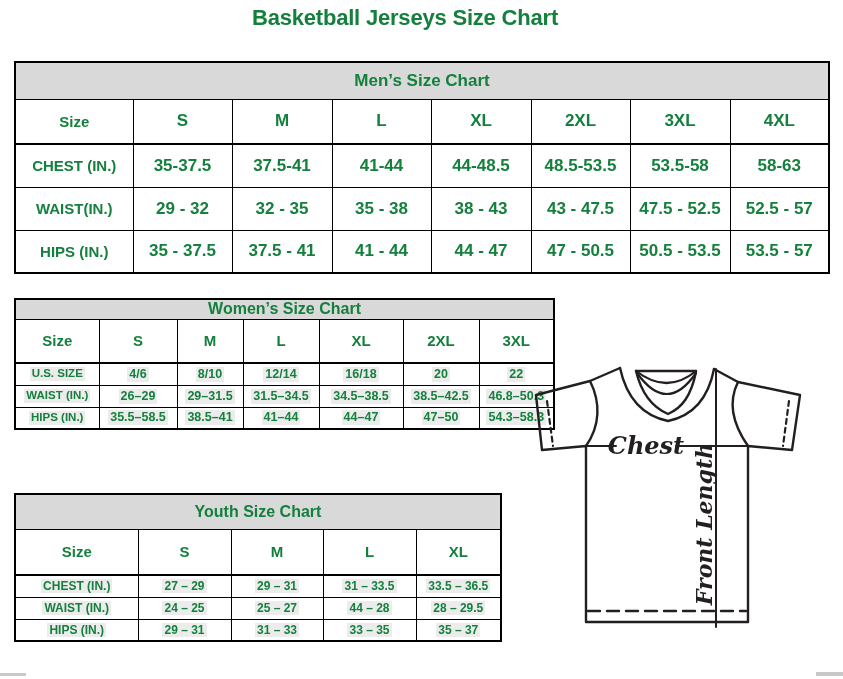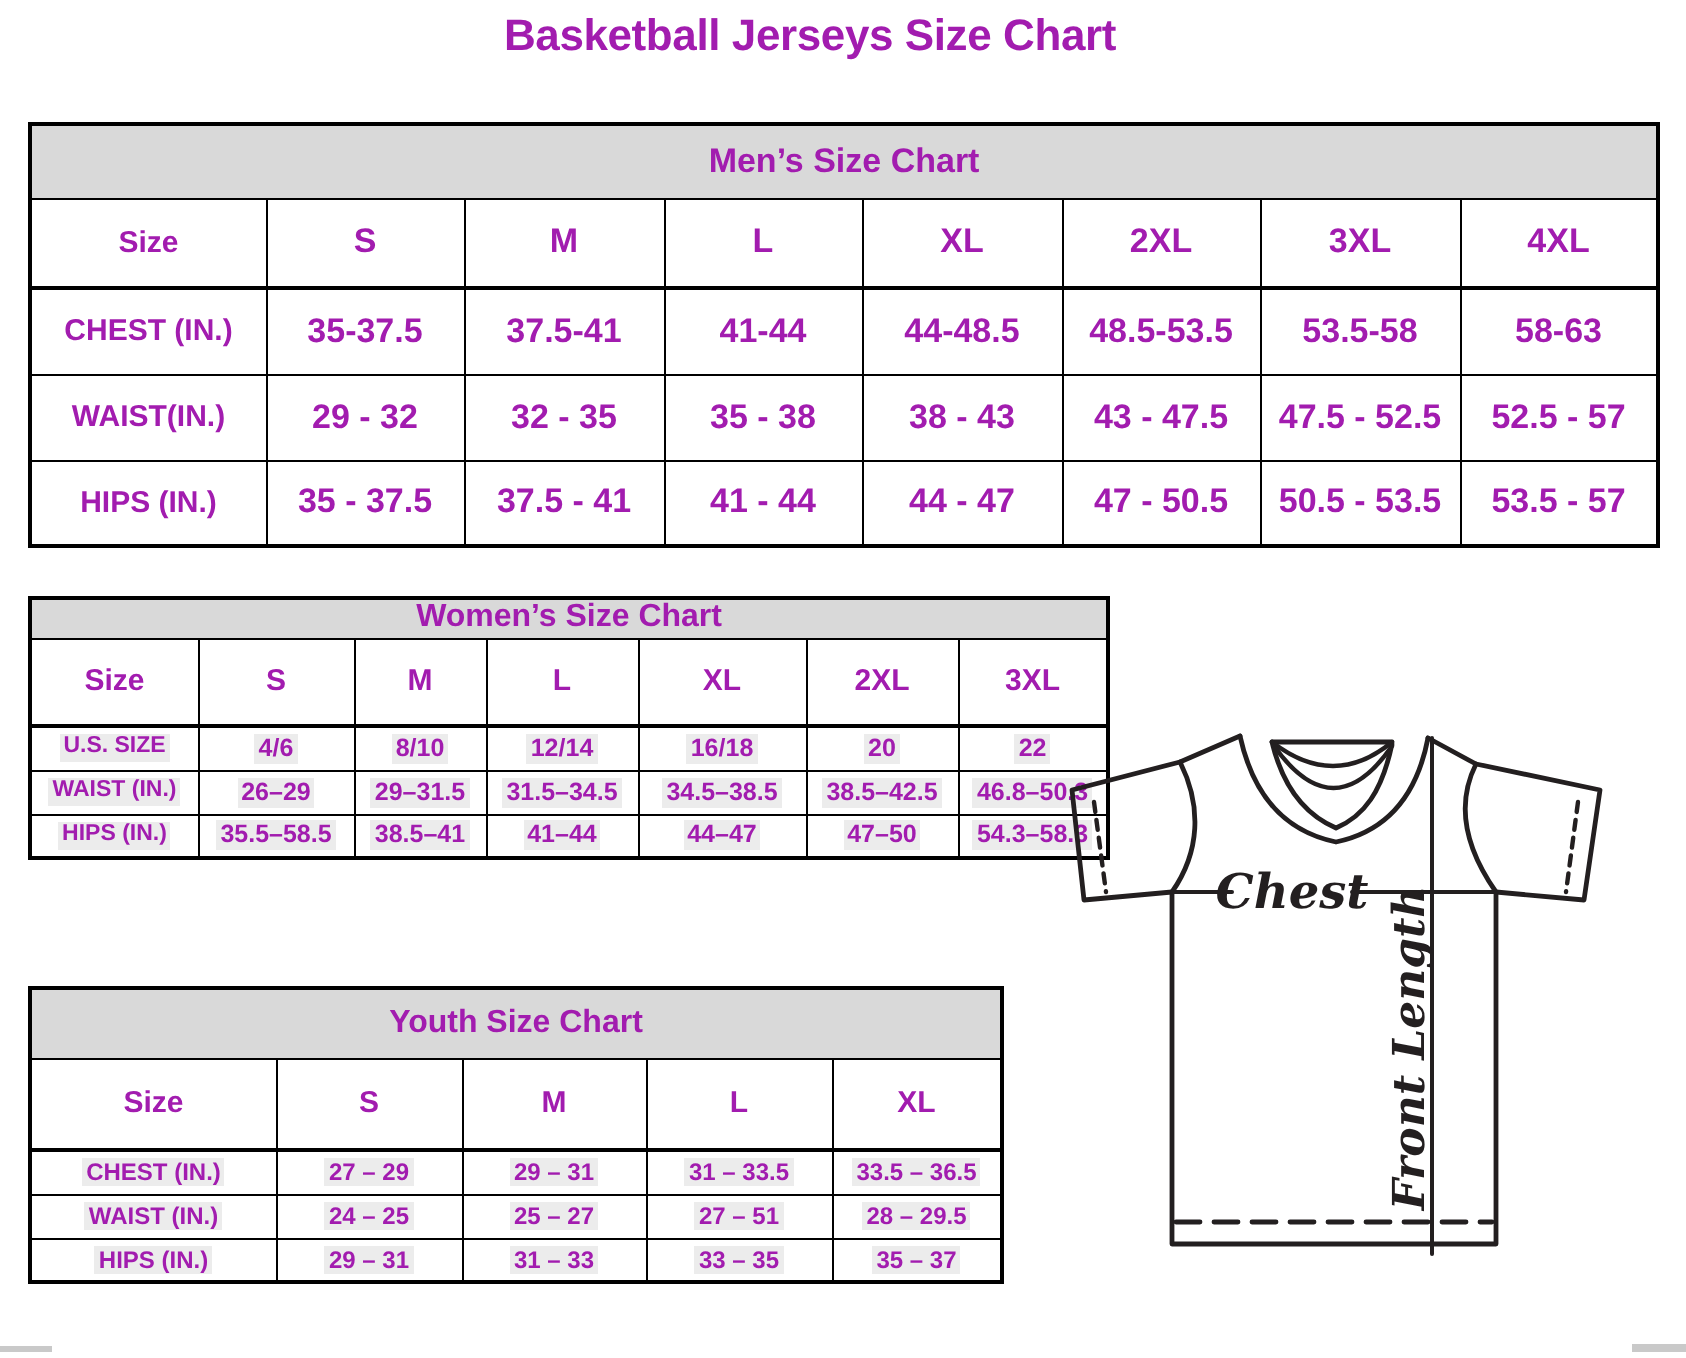--- a/index.html
+++ b/index.html
@@ -1,17 +1,17 @@
 <!DOCTYPE html>
 <html><head>
 <meta charset="utf-8">
 <style>
   html,body{margin:0;padding:0;background:#fff;}
   #page{position:relative;width:843px;height:679px;background:#ffffff;overflow:hidden;
-        font-family:"Liberation Sans",sans-serif;color:#a21caf;}
+        font-family:"Liberation Sans",sans-serif;color:#15803d;}
   #main-title{position:absolute;left:0;top:5px;width:810px;text-align:center;
         font-size:22px;font-weight:bold;letter-spacing:-0.2px;}
   table{border-collapse:collapse;table-layout:fixed;position:absolute;background:#fff;
         border:2px solid #000;}
   td,th{border:1px solid #000;text-align:center;vertical-align:middle;padding:0;
         white-space:nowrap;overflow:hidden;font-weight:bold;}
   tr.tbl-hdr th{background:#d9d9d9;font-size:17px;}
   tr.size-row td,tr.size-row th{border-bottom:2px solid #000;}
   
   #mens-table{left:14px;top:61px;width:814px;}
@@ -183,21 +183,21 @@
       <td class="row-label"><span class="hl">CHEST (IN.)</span></td>
       <td><span class="hl">27 – 29</span></td>
       <td><span class="hl">29 – 31</span></td>
       <td><span class="hl">31 – 33.5</span></td>
       <td><span class="hl">33.5 – 36.5</span></td>
     </tr>
     <tr class="data-row">
       <td class="row-label"><span class="hl">WAIST (IN.)</span></td>
       <td><span class="hl">24 – 25</span></td>
       <td><span class="hl">25 – 27</span></td>
-      <td><span class="hl">27 – 51</span></td>
+      <td><span class="hl">44 – 28</span></td>
       <td><span class="hl">28 – 29.5</span></td>
     </tr>
     <tr class="data-row">
       <td class="row-label"><span class="hl">HIPS (IN.)</span></td>
       <td><span class="hl">29 – 31</span></td>
       <td><span class="hl">31 – 33</span></td>
       <td><span class="hl">33 – 35</span></td>
       <td><span class="hl">35 – 37</span></td>
     </tr>
   </tbody>

